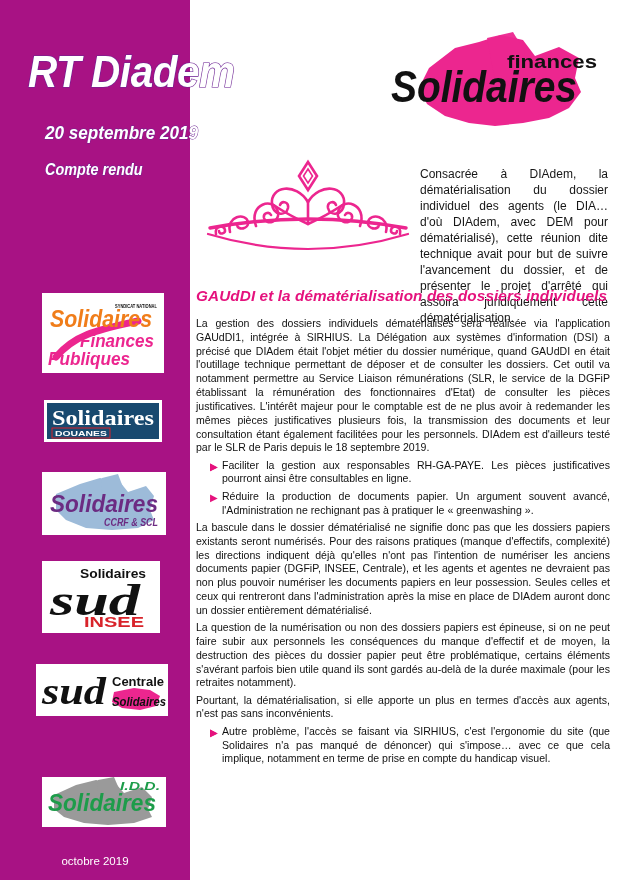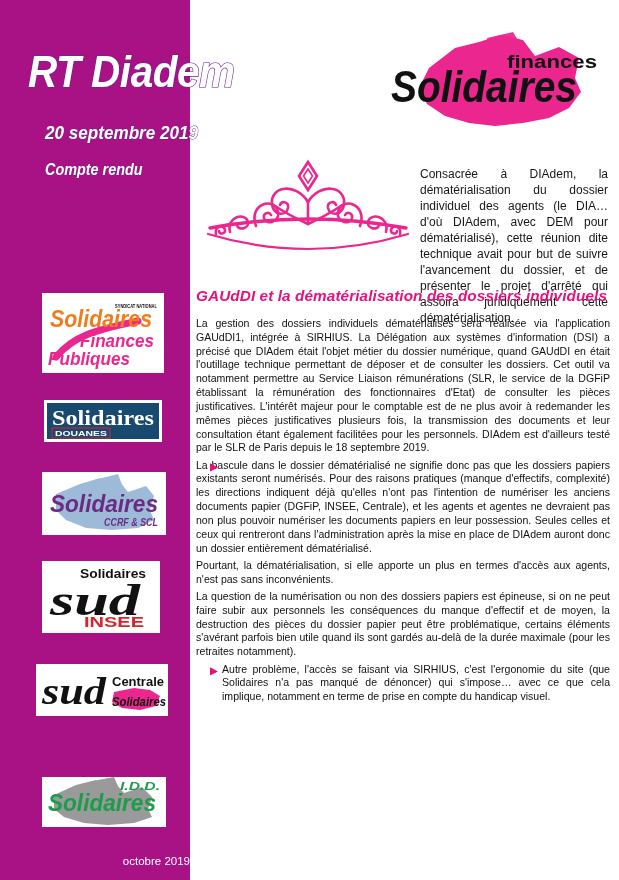--- a/index.html
+++ b/index.html
@@ -155,21 +155,21 @@
   .doua-card  { left: 44px;  top: 400px; width: 118px; height: 42px; }
   .ccrf-card  { left: 42px;  top: 472px; width: 124px; height: 63px; }
   .insee-card { left: 42px;  top: 561px; width: 118px; height: 72px; }
   .sudc-card  { left: 36px;  top: 664px; width: 132px; height: 52px; }
   .idd-card   { left: 42px;  top: 777px; width: 124px; height: 50px; }
 
   .footer-date {
     position: absolute;
     left: 0; top: 855px;
     width: 190px;
-    text-align: right;
+    text-align: center;
     color: #ffffff;
     font-size: 11.5px;
     z-index: 6;
   }
 
   svg { display: block; }
 </style>
 </head>
 <body>
 
@@ -223,25 +223,25 @@
     </svg>
   </div>
 
   <div class="intro">Consacrée à DIAdem, la dématérialisation du dossier individuel des agents (le DIA… d'où DIAdem, avec DEM pour dématérialisé), cette réunion dite technique avait pour but de suivre l'avancement du dossier, et de présenter le projet d'arrêté qui assoira juridiquement cette dématérialisation.</div>
 
   <div class="article">
     <h2>GAUdDI et la dématérialisation des dossiers individuels</h2>
     <div id="article-paragraphs">
         <p>La gestion des dossiers individuels dématérialisés sera réalisée via l'application GAUdDI1, intégrée à SIRHIUS. La Délégation aux systèmes d'information (DSI) a précisé que DIAdem était l'objet métier du dossier numérique, quand GAUdDI en était l'outillage technique permettant de déposer et de consulter les dossiers. Cet outil va notamment permettre au Service Liaison rémunérations (SLR, le service de la DGFiP établissant la rémunération des fonctionnaires d'Etat) de consulter les pièces justificatives. L'intérêt majeur pour le comptable est de ne plus avoir à redemander les mêmes pièces justificatives plusieurs fois, la transmission des documents et leur consultation étant également facilitées pour les personnels. DIAdem est d'ailleurs testé par le SLR de Paris depuis le 18 septembre 2019.</p>
         <p class="bullet"><span class="bmark">▶</span></p>
-        <p class="bullet"><span class="bmark">▶</span></p>
-        <p class="bullet"><span class="bmark">▶</span></p>
+        <p class="bullet"><span class="bmark">▶</span><span>Faciliter la gestion aux responsables RH-GA-PAYE. Les pièces justificatives pourront ainsi être consultables en ligne.</span></p>
+        <p class="bullet"><span class="bmark">▶</span><span>Réduire la production de documents papier. Un argument souvent avancé, l'Administration ne rechignant pas à pratiquer le  « greenwashing ».</span></p>
         <p>La bascule dans le dossier dématérialisé ne signifie donc pas que les dossiers papiers existants seront numérisés. Pour des raisons pratiques (manque d'effectifs, complexité) les directions indiquent déjà qu'elles n'ont pas l'intention de numériser les anciens documents papier (DGFiP, INSEE, Centrale), et les agents et agentes ne devraient pas non plus pouvoir numériser les documents papiers en leur possession. Seules celles et ceux qui rentreront dans l'administration après la mise en place de DIAdem auront donc un dossier entièrement dématérialisé.</p>
+        <p>La question de la numérisation ou non des dossiers papiers est épineuse, si on ne peut faire subir aux personnels les conséquences du manque d'effectif et de moyen, la destruction des pièces du dossier papier peut être problématique, certains éléments s'avérant parfois bien utile quand ils sont gardés au-delà de la durée maximale (pour les retraites notamment).</p>
         <p>Pourtant, la dématérialisation, si elle apporte un plus en termes d'accès aux agents, n'est pas sans inconvénients.</p>
-        <p>La question de la numérisation ou non des dossiers papiers est épineuse, si on ne peut faire subir aux personnels les conséquences du manque d'effectif et de moyen, la destruction des pièces du dossier papier peut être problématique, certains éléments s'avérant parfois bien utile quand ils sont gardés au-delà de la durée maximale (pour les retraites notamment).</p>
         <p class="bullet"><span class="bmark">▶</span></p>
         <p class="bullet"><span class="bmark">▶</span><span>Autre problème, l'accès se faisant via SIRHIUS, c'est l'ergonomie du site (que Solidaires n'a pas manqué de dénoncer) qui s'impose… avec ce que cela implique, notamment en terme de prise en compte du handicap visuel.</span></p>
       </div>
   </div>
 
   <div class="logo-card sfp-card">
     <svg viewBox="0 0 122 80" width="122" height="80">
       <path d="M14 64 C 34 40, 60 36, 96 28" stroke="#ec268f" stroke-width="7" fill="none" stroke-linecap="round"></path>
       <text x="8" y="34" font-family="Liberation Sans, sans-serif" font-size="23" font-weight="bold" font-style="italic" fill="#f07d1a" textLength="102" lengthAdjust="spacingAndGlyphs">Solidaires</text>
       <text x="73" y="15" font-family="Liberation Sans, sans-serif" font-size="5" font-weight="bold" fill="#111111" textLength="42" lengthAdjust="spacingAndGlyphs">SYNDICAT NATIONAL</text>

